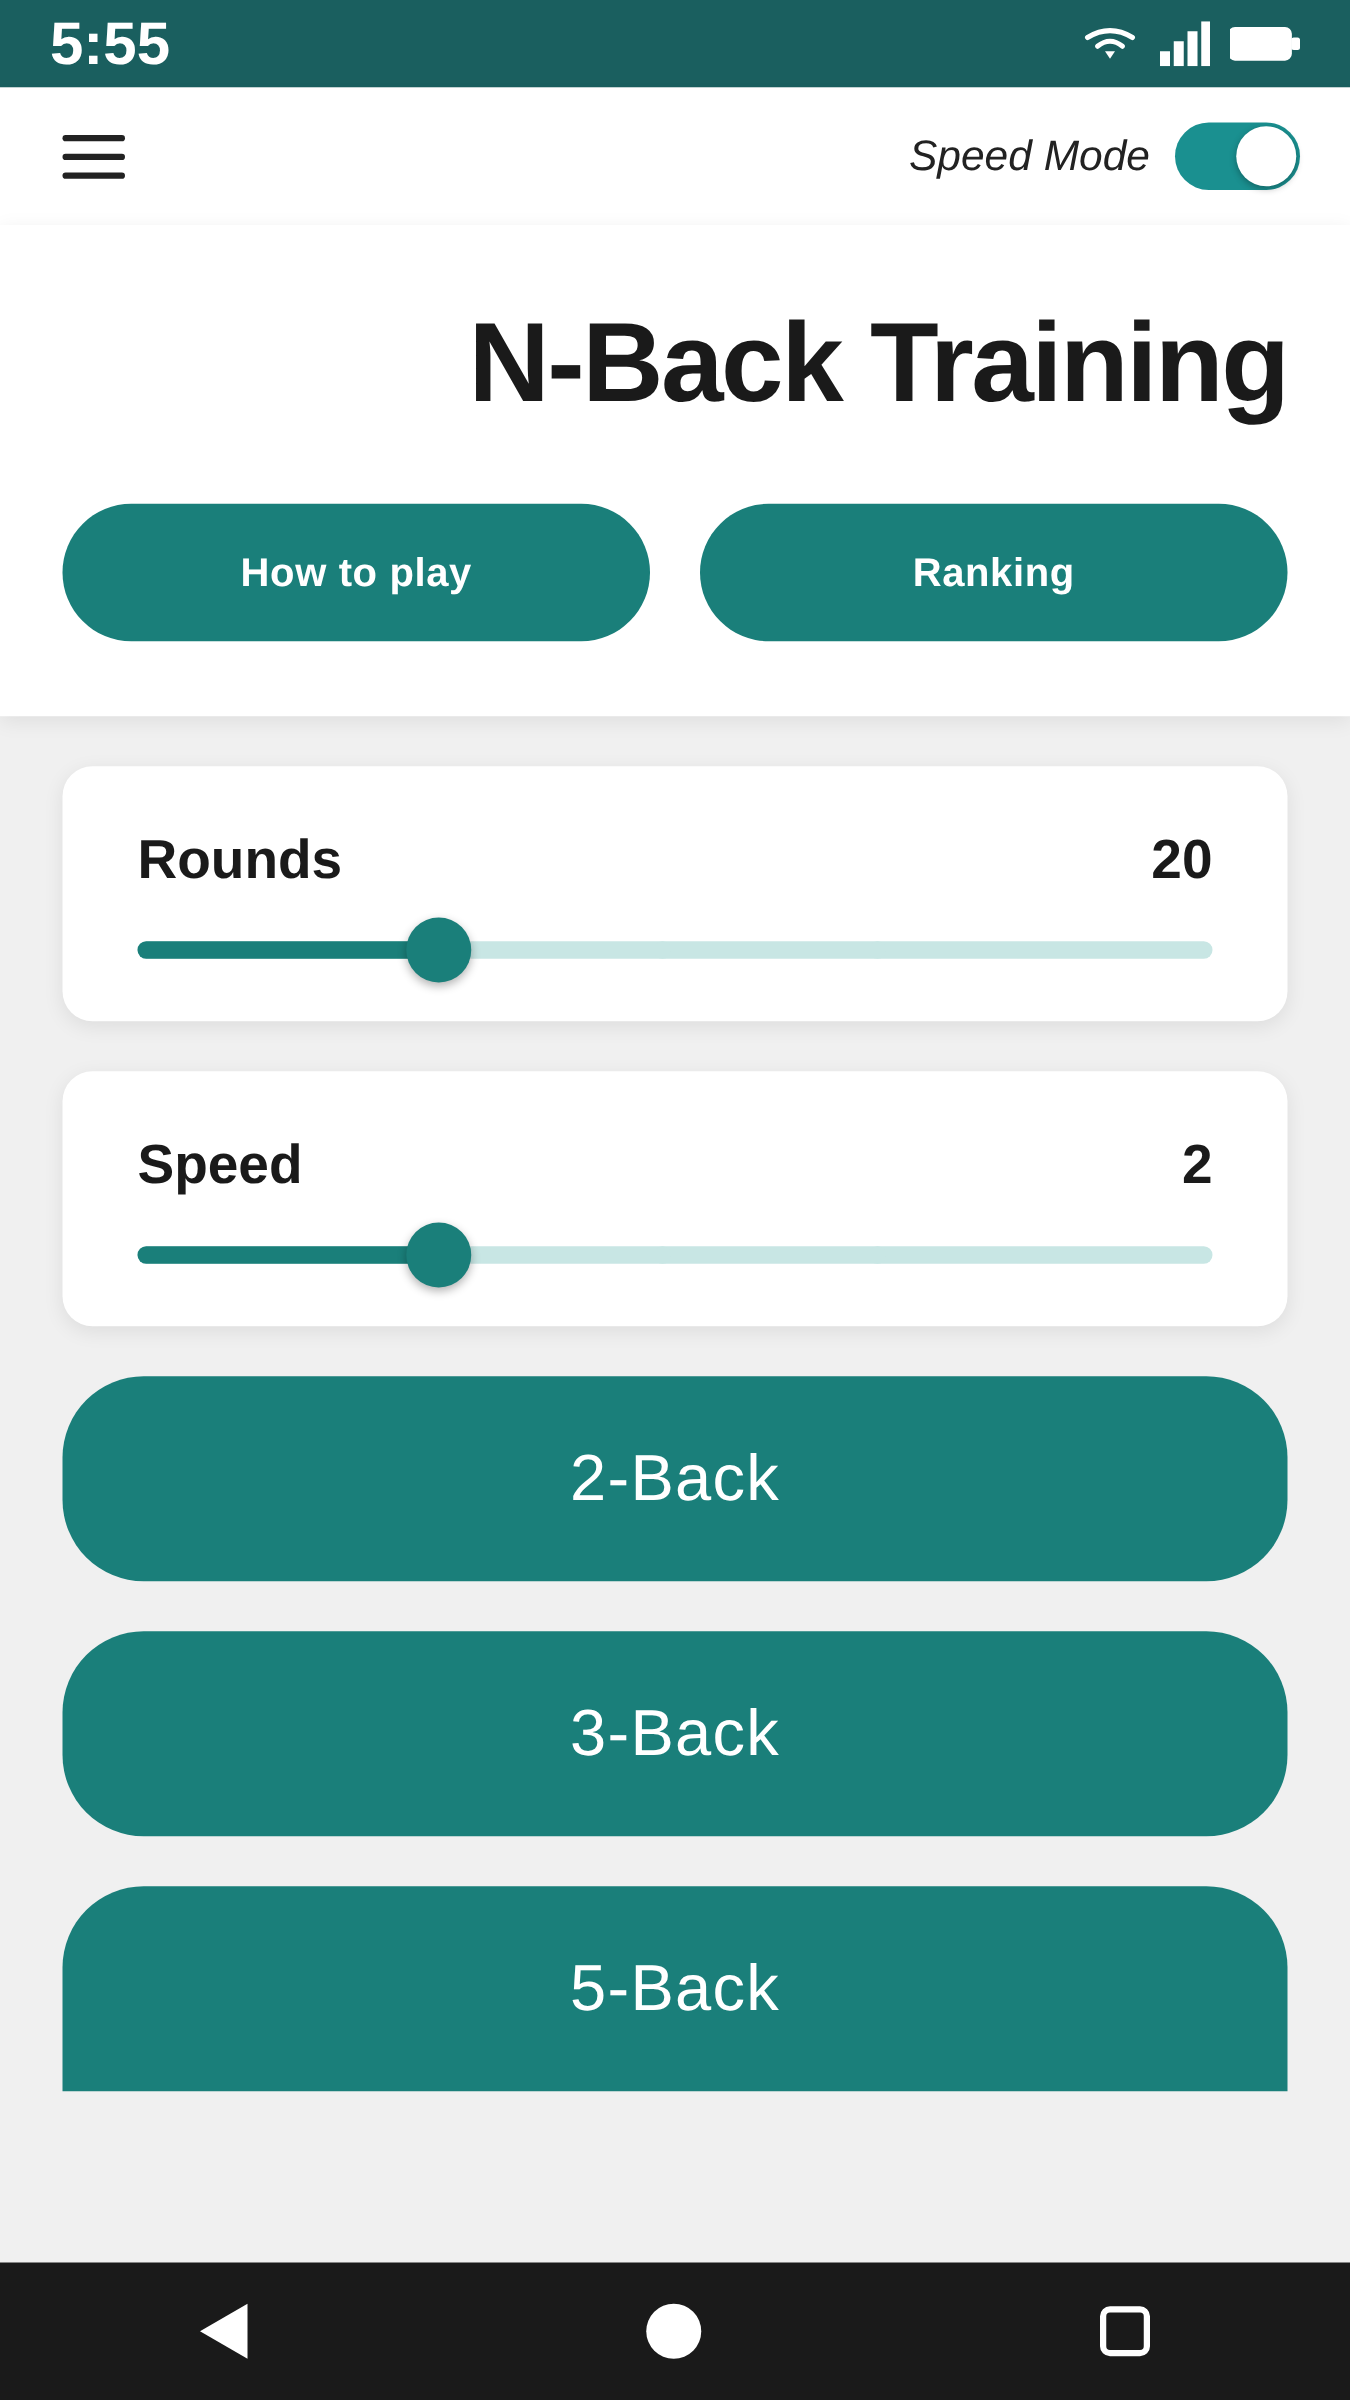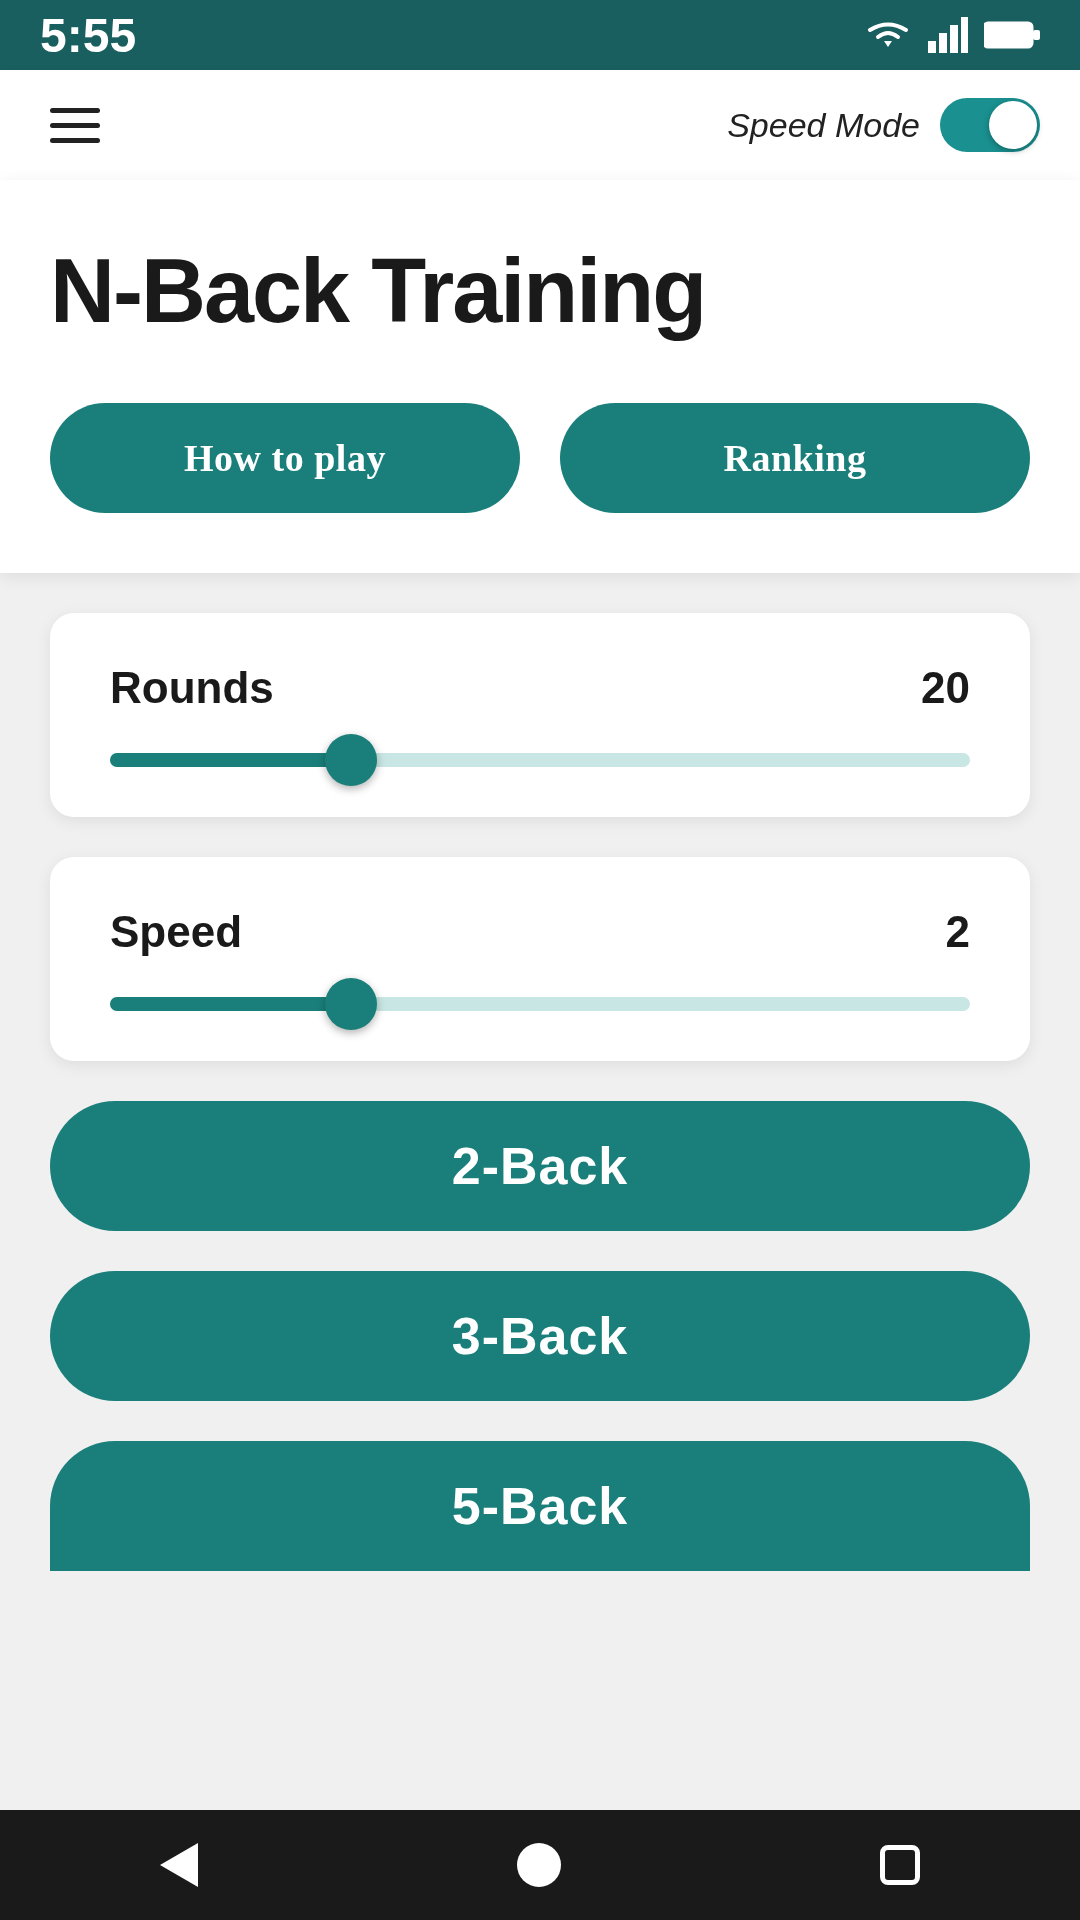--- a/index.html
+++ b/index.html
@@ -109,42 +109,41 @@
       background: white;
       padding: 60px 50px 60px;
       box-shadow: 0 4px 16px rgba(0,0,0,0.08);
       margin-bottom: 40px;
     }
 
     .app-title {
       font-size: 90px;
       font-weight: 900;
       color: #1a1a1a;
-      text-align: left;
+      text-align: right;
       margin-bottom: 60px;
       letter-spacing: -2px;
     }
 
     .hero-buttons {
       display: flex;
       gap: 40px;
     }
 
     .hero-btn {
       flex: 1;
       height: 110px;
       background: #1a7f7a;
       color: white;
       border: none;
       border-radius: 60px;
-      font-size: 38px;
+      font-size: 32px;
       font-weight: 700;
       cursor: pointer;
       letter-spacing: 0.5px;
-      font-family: Liberation Serif, serif;
     }
 
     
     .main-content {
       padding: 0 50px;
       display: flex;
       flex-direction: column;
       gap: 40px;
     }
 
@@ -207,27 +206,27 @@
       background: #c8e6e4;
       border-radius: 50%;
       position: absolute;
       top: 50%;
       transform: translateY(-50%);
     }
 
     
     .game-btn {
       width: 100%;
-      height: 130px;
+      height: 164px;
       background: #1a7f7a;
       color: white;
       border: none;
       border-radius: 65px;
       font-size: 52px;
-      font-weight: 700;
+      font-weight: 400;
       cursor: pointer;
       letter-spacing: 1px;
     }
 
     
     .nav-bar {
       position: absolute;
       bottom: 0;
       width: 100%;
       height: 110px;

